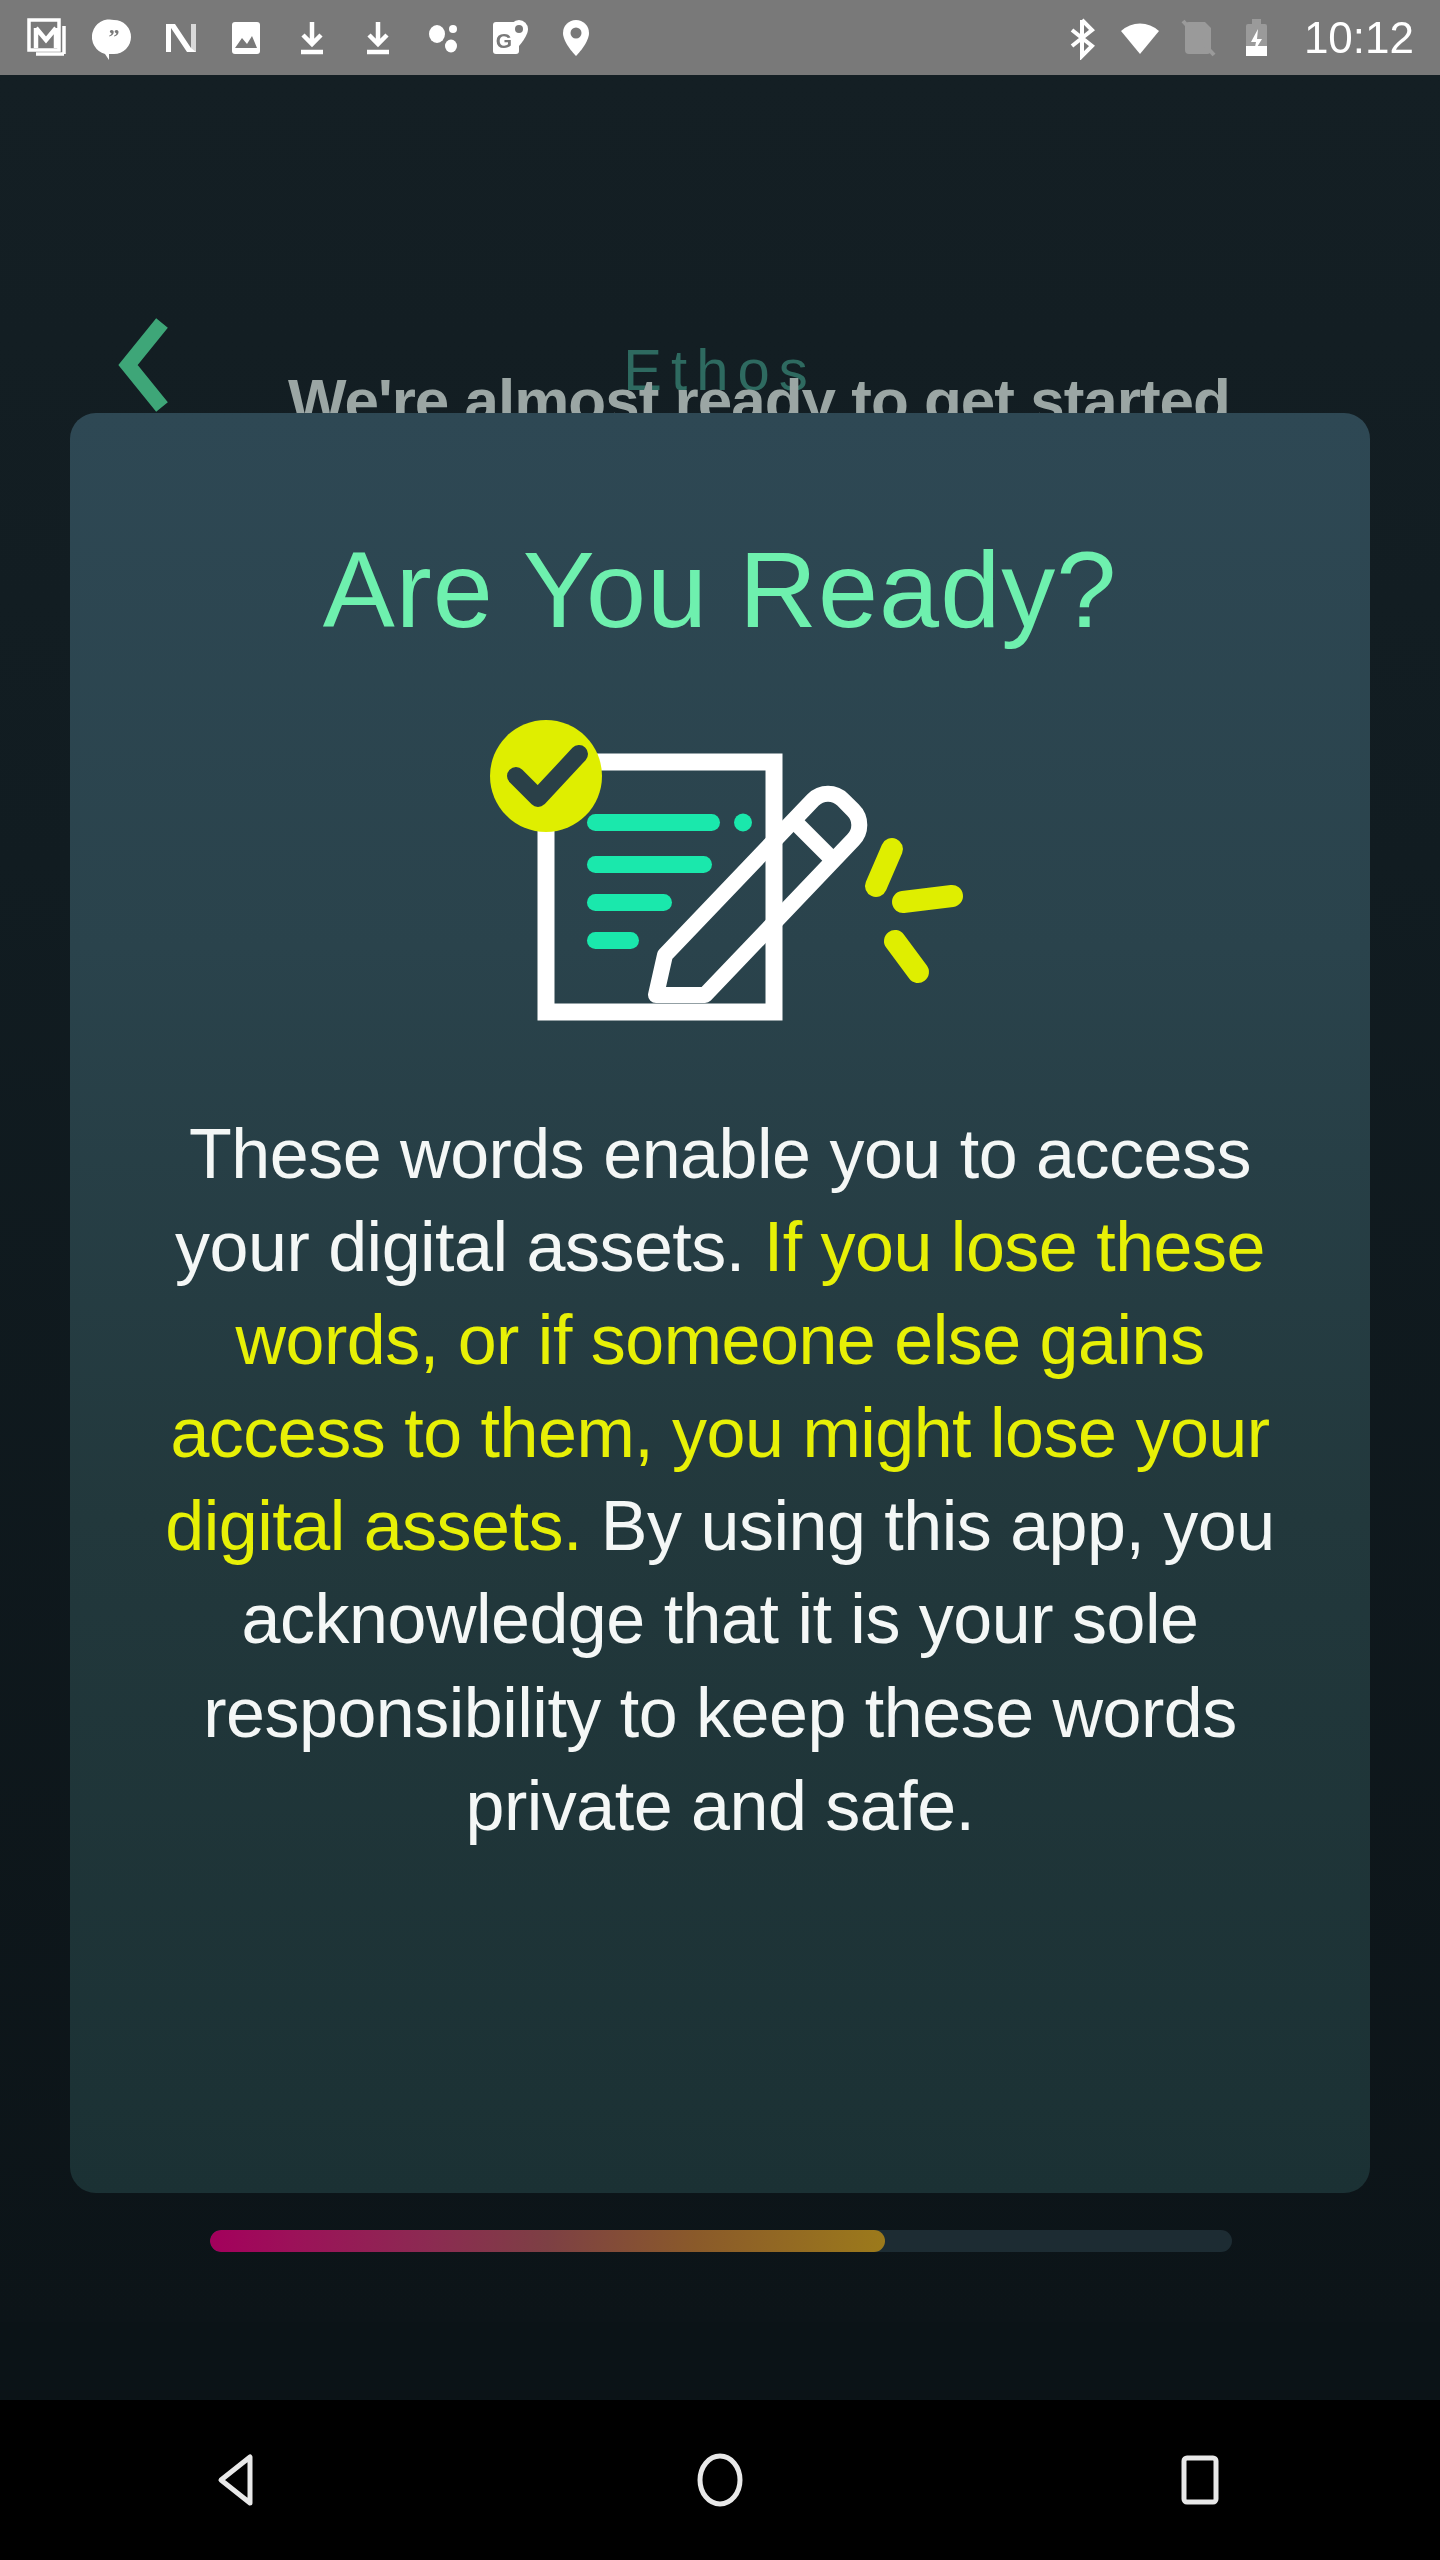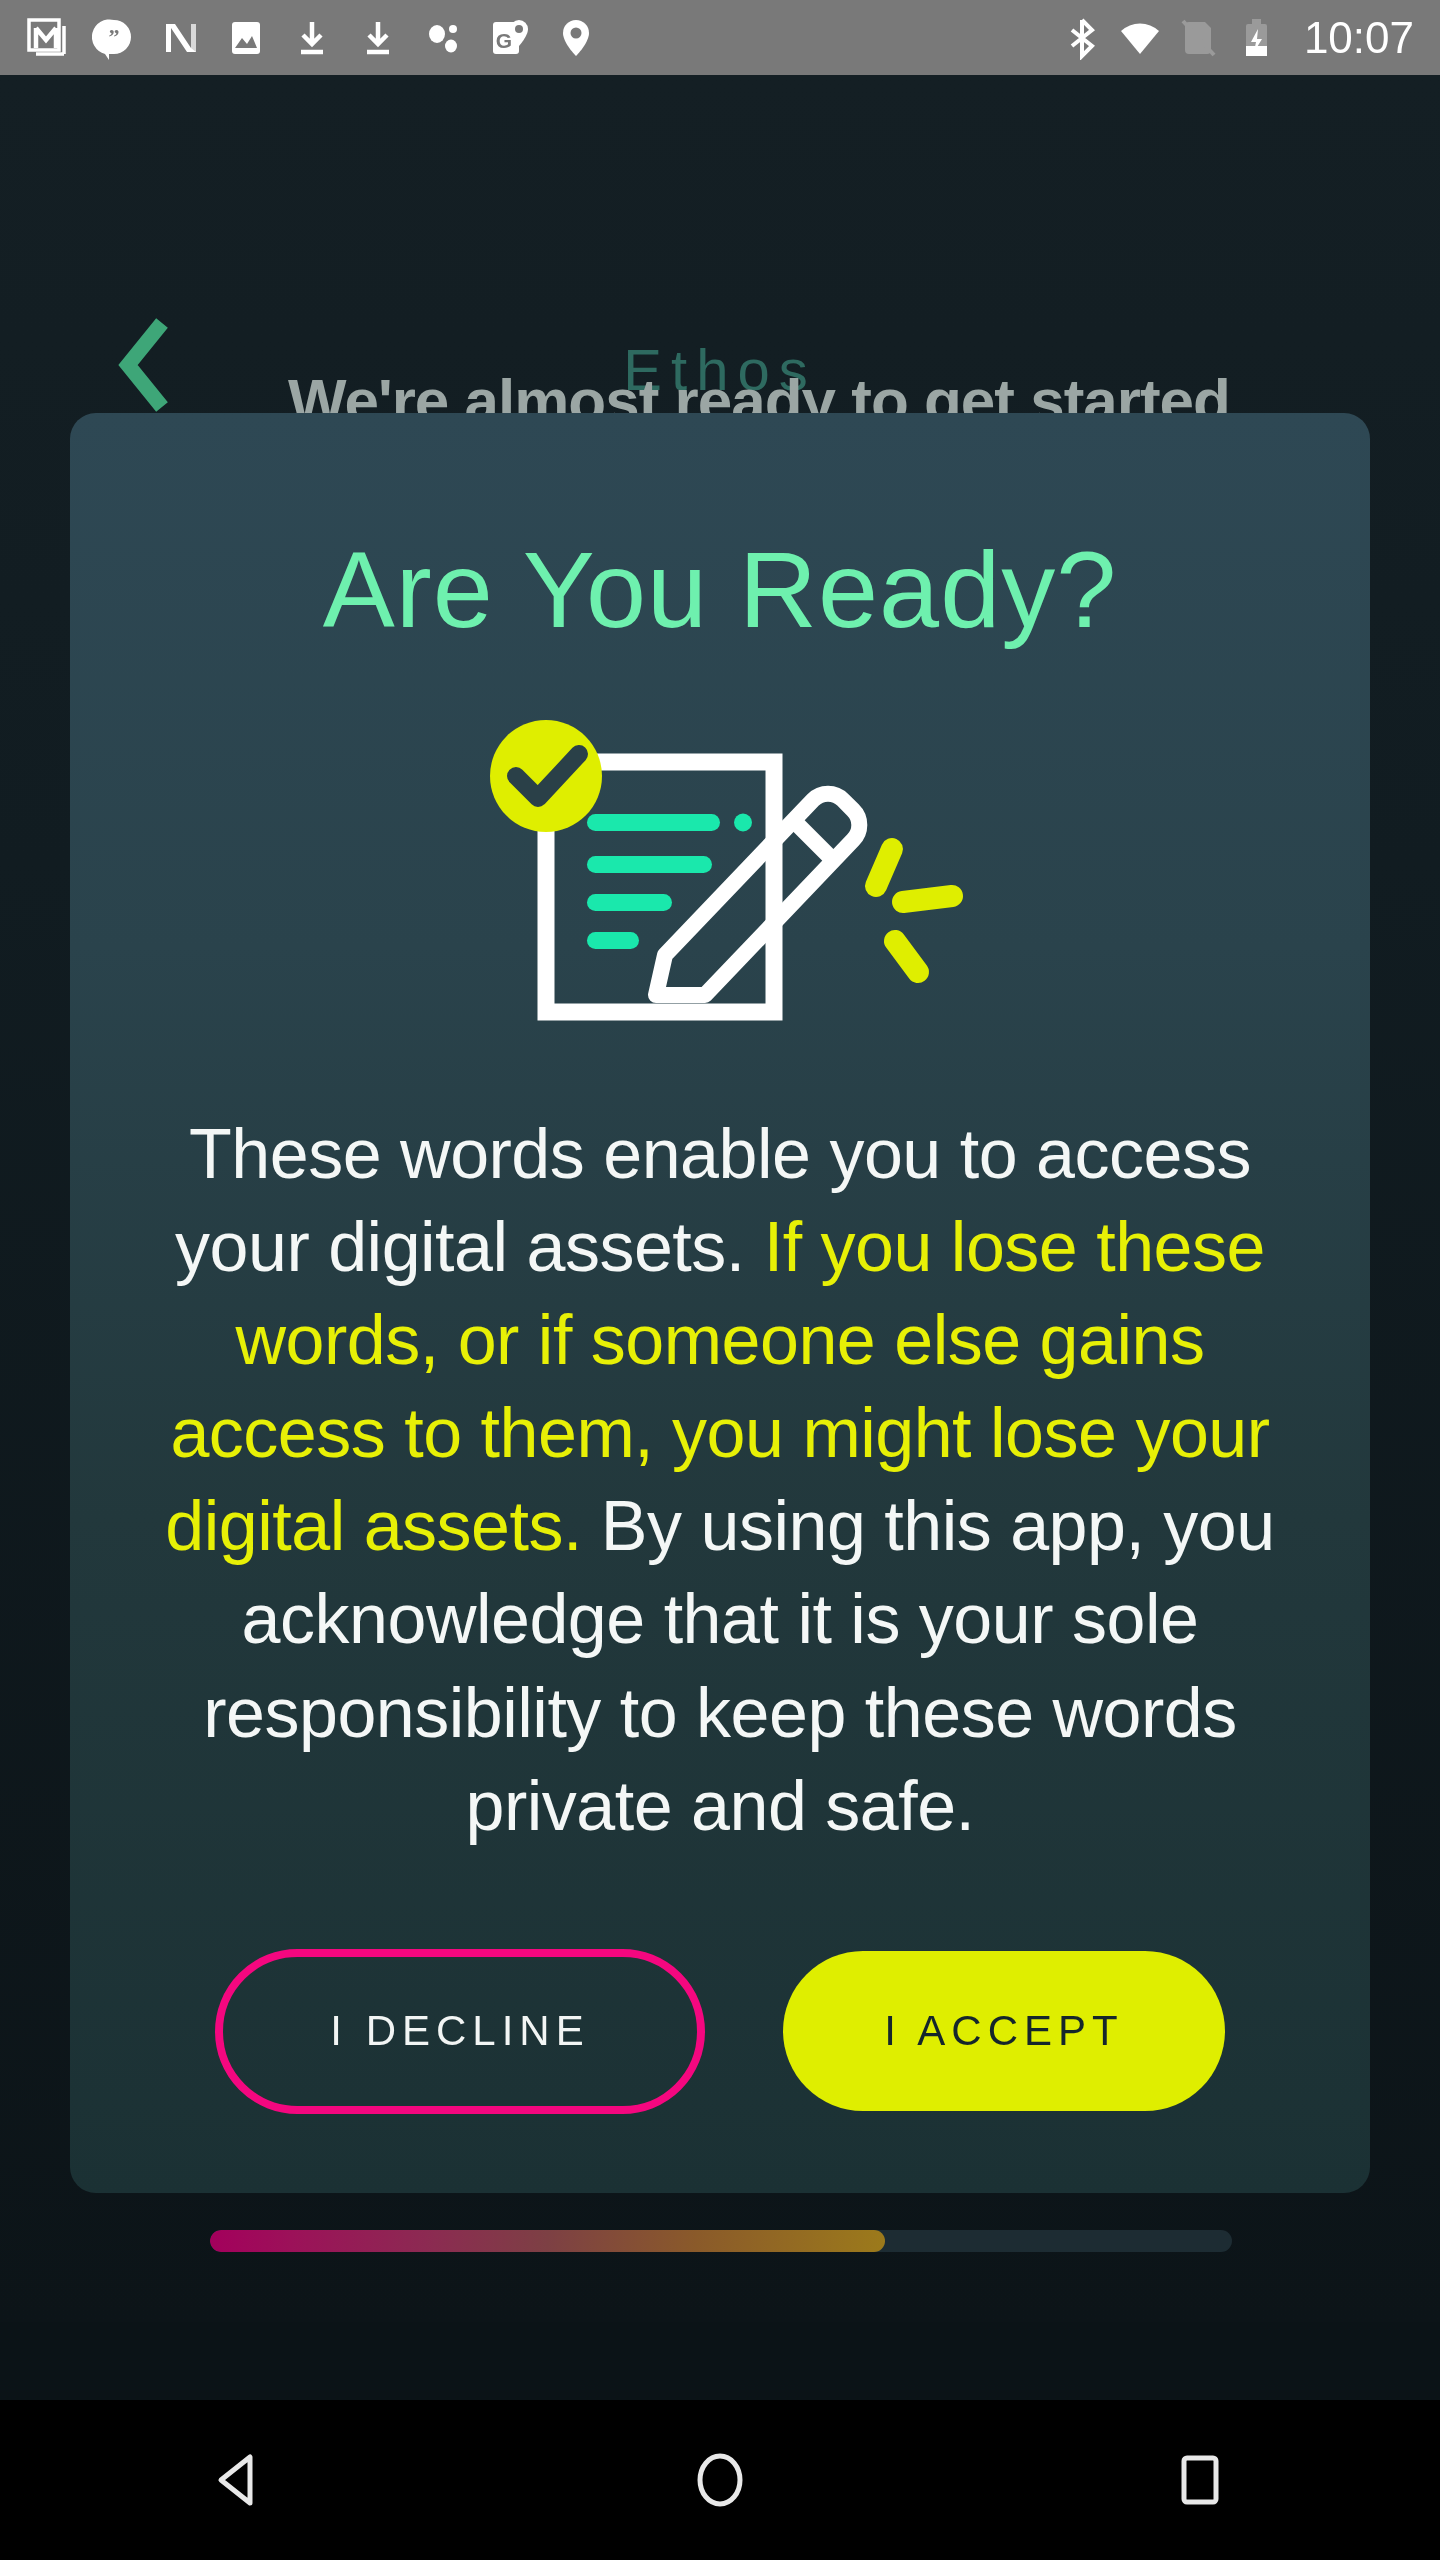--- a/index.html
+++ b/index.html
@@ -201,24 +201,20 @@
             <path d="M463 198 L512 192"></path>
             <path d="M455 237 L478 268"></path>
           </g>
         </svg>
       </div>
 
       <div class="body-text">
         <span>These words enable you to access your digital assets. </span><span class="hl">If you lose these words, or if someone else gains access to them, you might lose your digital assets.</span><span> By using this app, you acknowledge that it is your sole responsibility to keep these words private and safe.</span>
       </div>
 
-      <div class="btn-row">
-        <button class="btn btn-decline">I DECLINE</button>
-        <button class="btn btn-accept">I ACCEPT</button>
-      </div>
 
     </div>
 
   </div>
 
   <div class="progress-outer">
     <div class="progress-fill" style="width: 66%;"></div>
   </div>
 
   <div class="statusbar">
@@ -311,21 +307,21 @@
         </svg>
       </span>
       <span class="sb-ico">
         <svg width="44" height="44" viewBox="0 0 44 44">
           <rect x="18" y="3" width="9" height="5" fill="#9a9a9a"></rect>
           <rect x="12" y="8" width="21" height="32" rx="2" fill="#9a9a9a"></rect>
           <rect x="12" y="30" width="21" height="10" fill="#fff"></rect>
           <path d="M24 13 L17 26 L22 26 L20 36 L28 23 L23 23 Z" fill="#fff"></path>
         </svg>
       </span>
-      <span class="sb-time">10:07</span>
+      <span class="sb-time">10:12</span>
     </div>
   </div>
 
   <div class="navbar">
     <div class="nav-key">
       <svg width="70" height="70" viewBox="0 0 70 70">
         <path d="M45 12 L45 58 L16 35 Z" fill="none" stroke="#E8E8E8" stroke-width="5" stroke-linejoin="round"></path>
       </svg>
     </div>
     <div class="nav-key">

